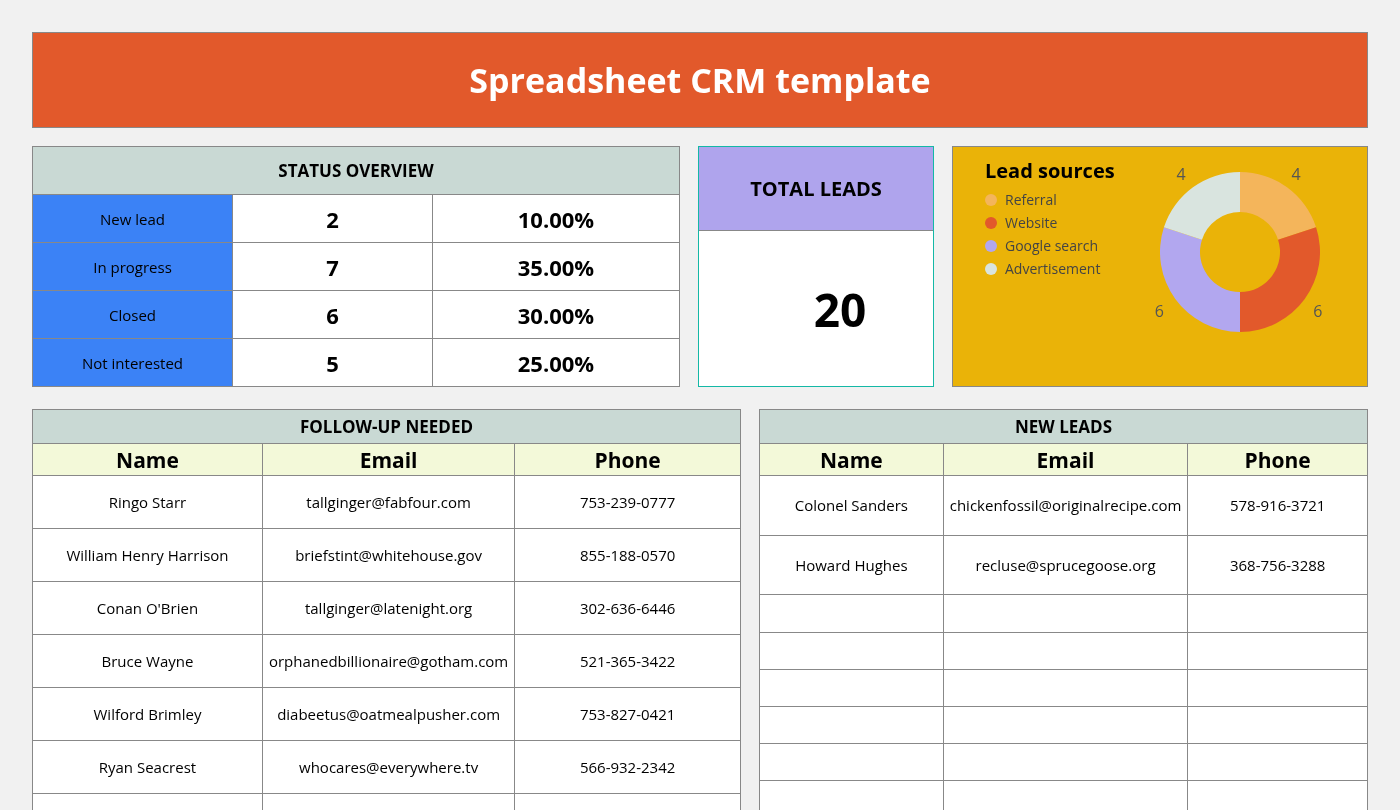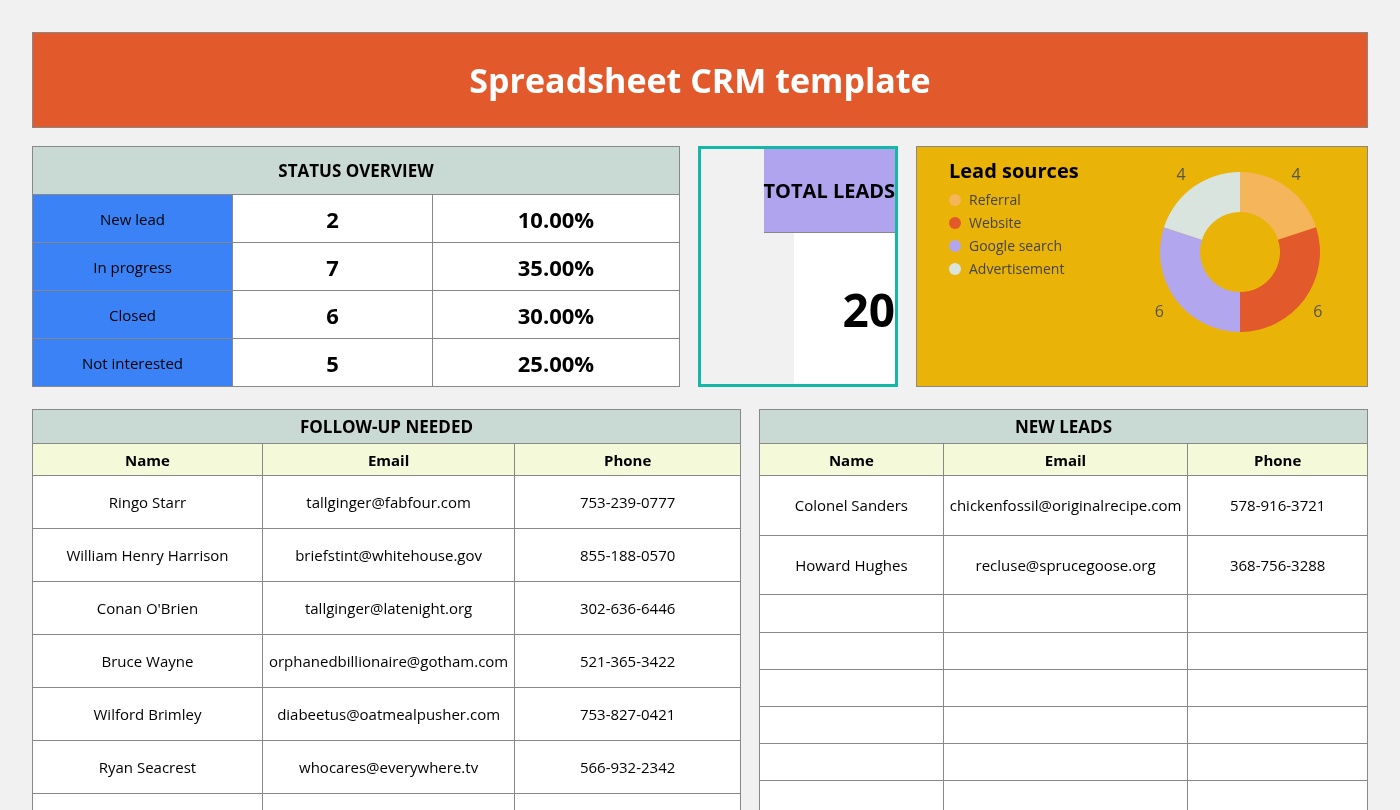--- a/index.html
+++ b/index.html
@@ -54,25 +54,24 @@
     background: #fff;
   }
   .status-box tbody td.pct {
     font-weight: 700;
     font-size: 22px;
     background: #fff;
     text-align: center;
   }
   
   .total-box {
-    width: 200px;
+    width: 236px;
     display: flex;
     flex-direction: column;
-    border: 3px solid #14b8a6;
-    align-items: flex-end;
+    border: 1px solid #14b8a6;
   }
   .total-box .head {
     background: #afa4ed;
     font-weight: 700;
     font-size: 20px;
     text-align: center;
     padding: 28px 0;
     border-bottom: 1px solid #888;
   }
   .total-box .val {
@@ -145,21 +144,21 @@
   }
   .list-table thead tr:first-child th {
     background: #c9d9d4;
     font-weight: 700;
     font-size: 17px;
     height: 34px;
   }
   .list-table thead tr.sub th {
     background: #f3f9d9;
     font-weight: 700;
-    font-size: 15px;
+    font-size: 21px;
     height: 32px;
   }
   .list-table td { padding: 16px 6px; }
   .list-table col.c1 { width: 33%; }
   .list-table col.c2 { width: 34%; }
   .list-table col.c3 { width: 33%; }
 </style>
 </head>
 <body>
 

